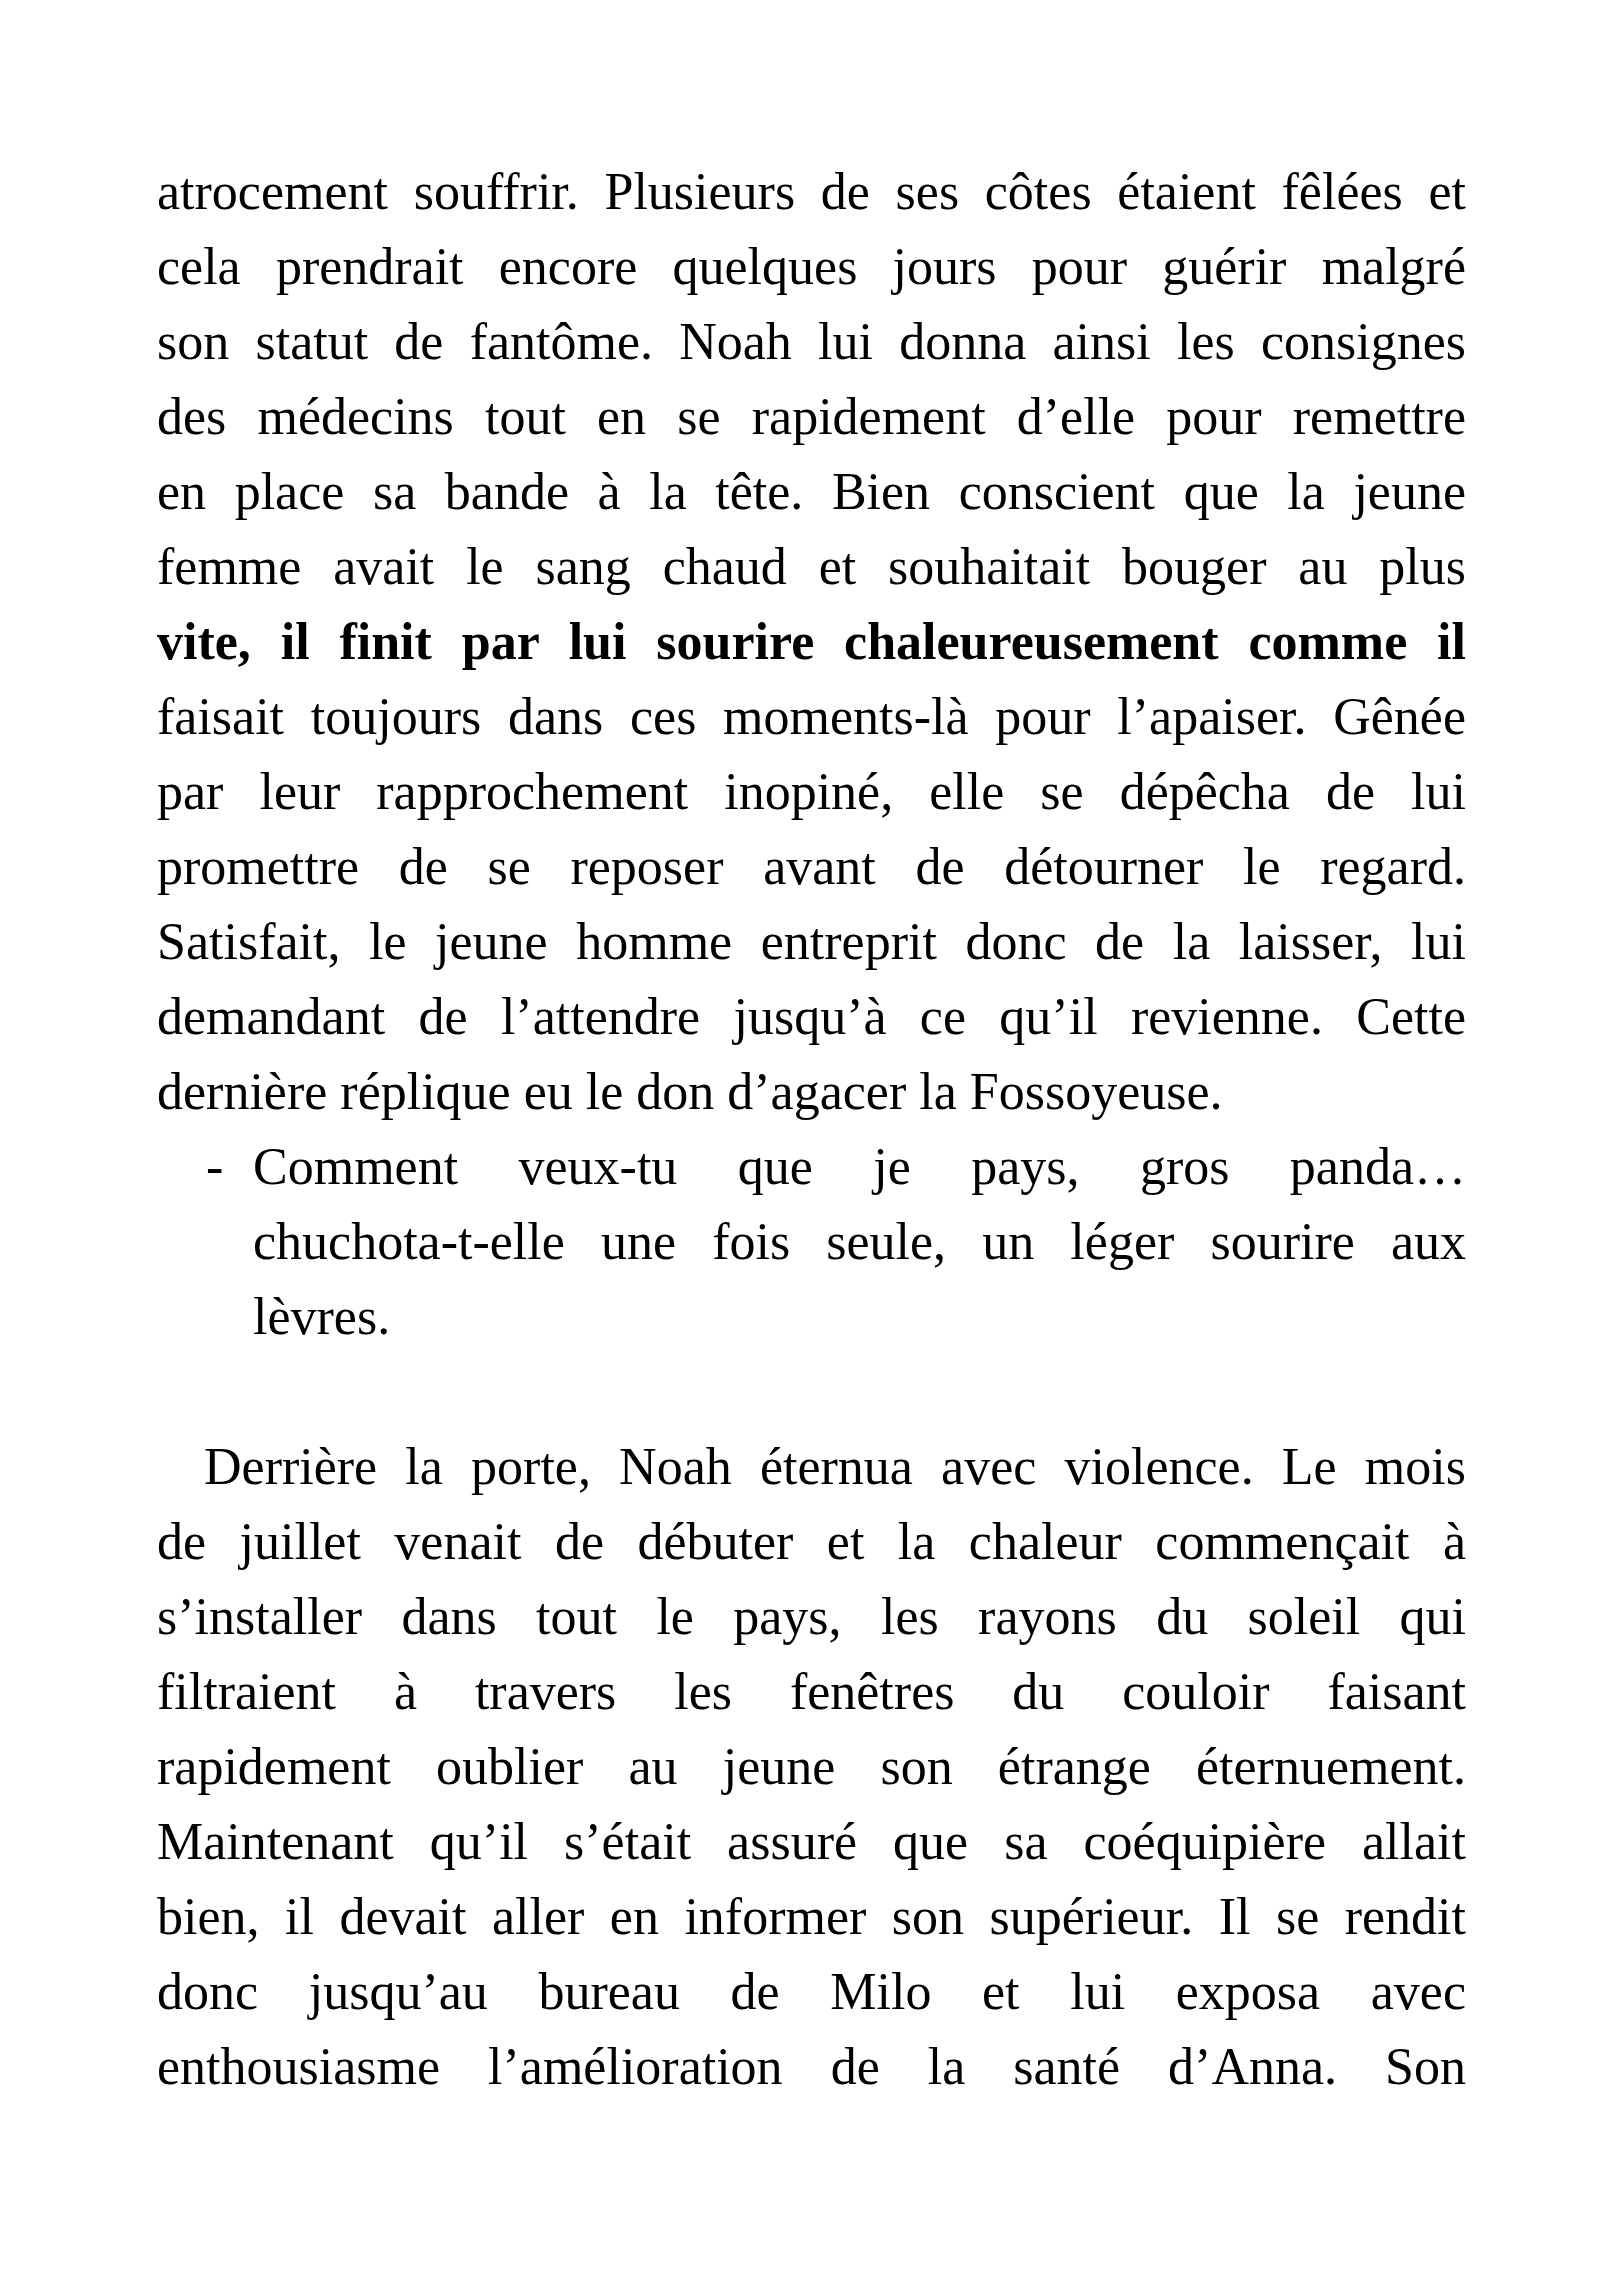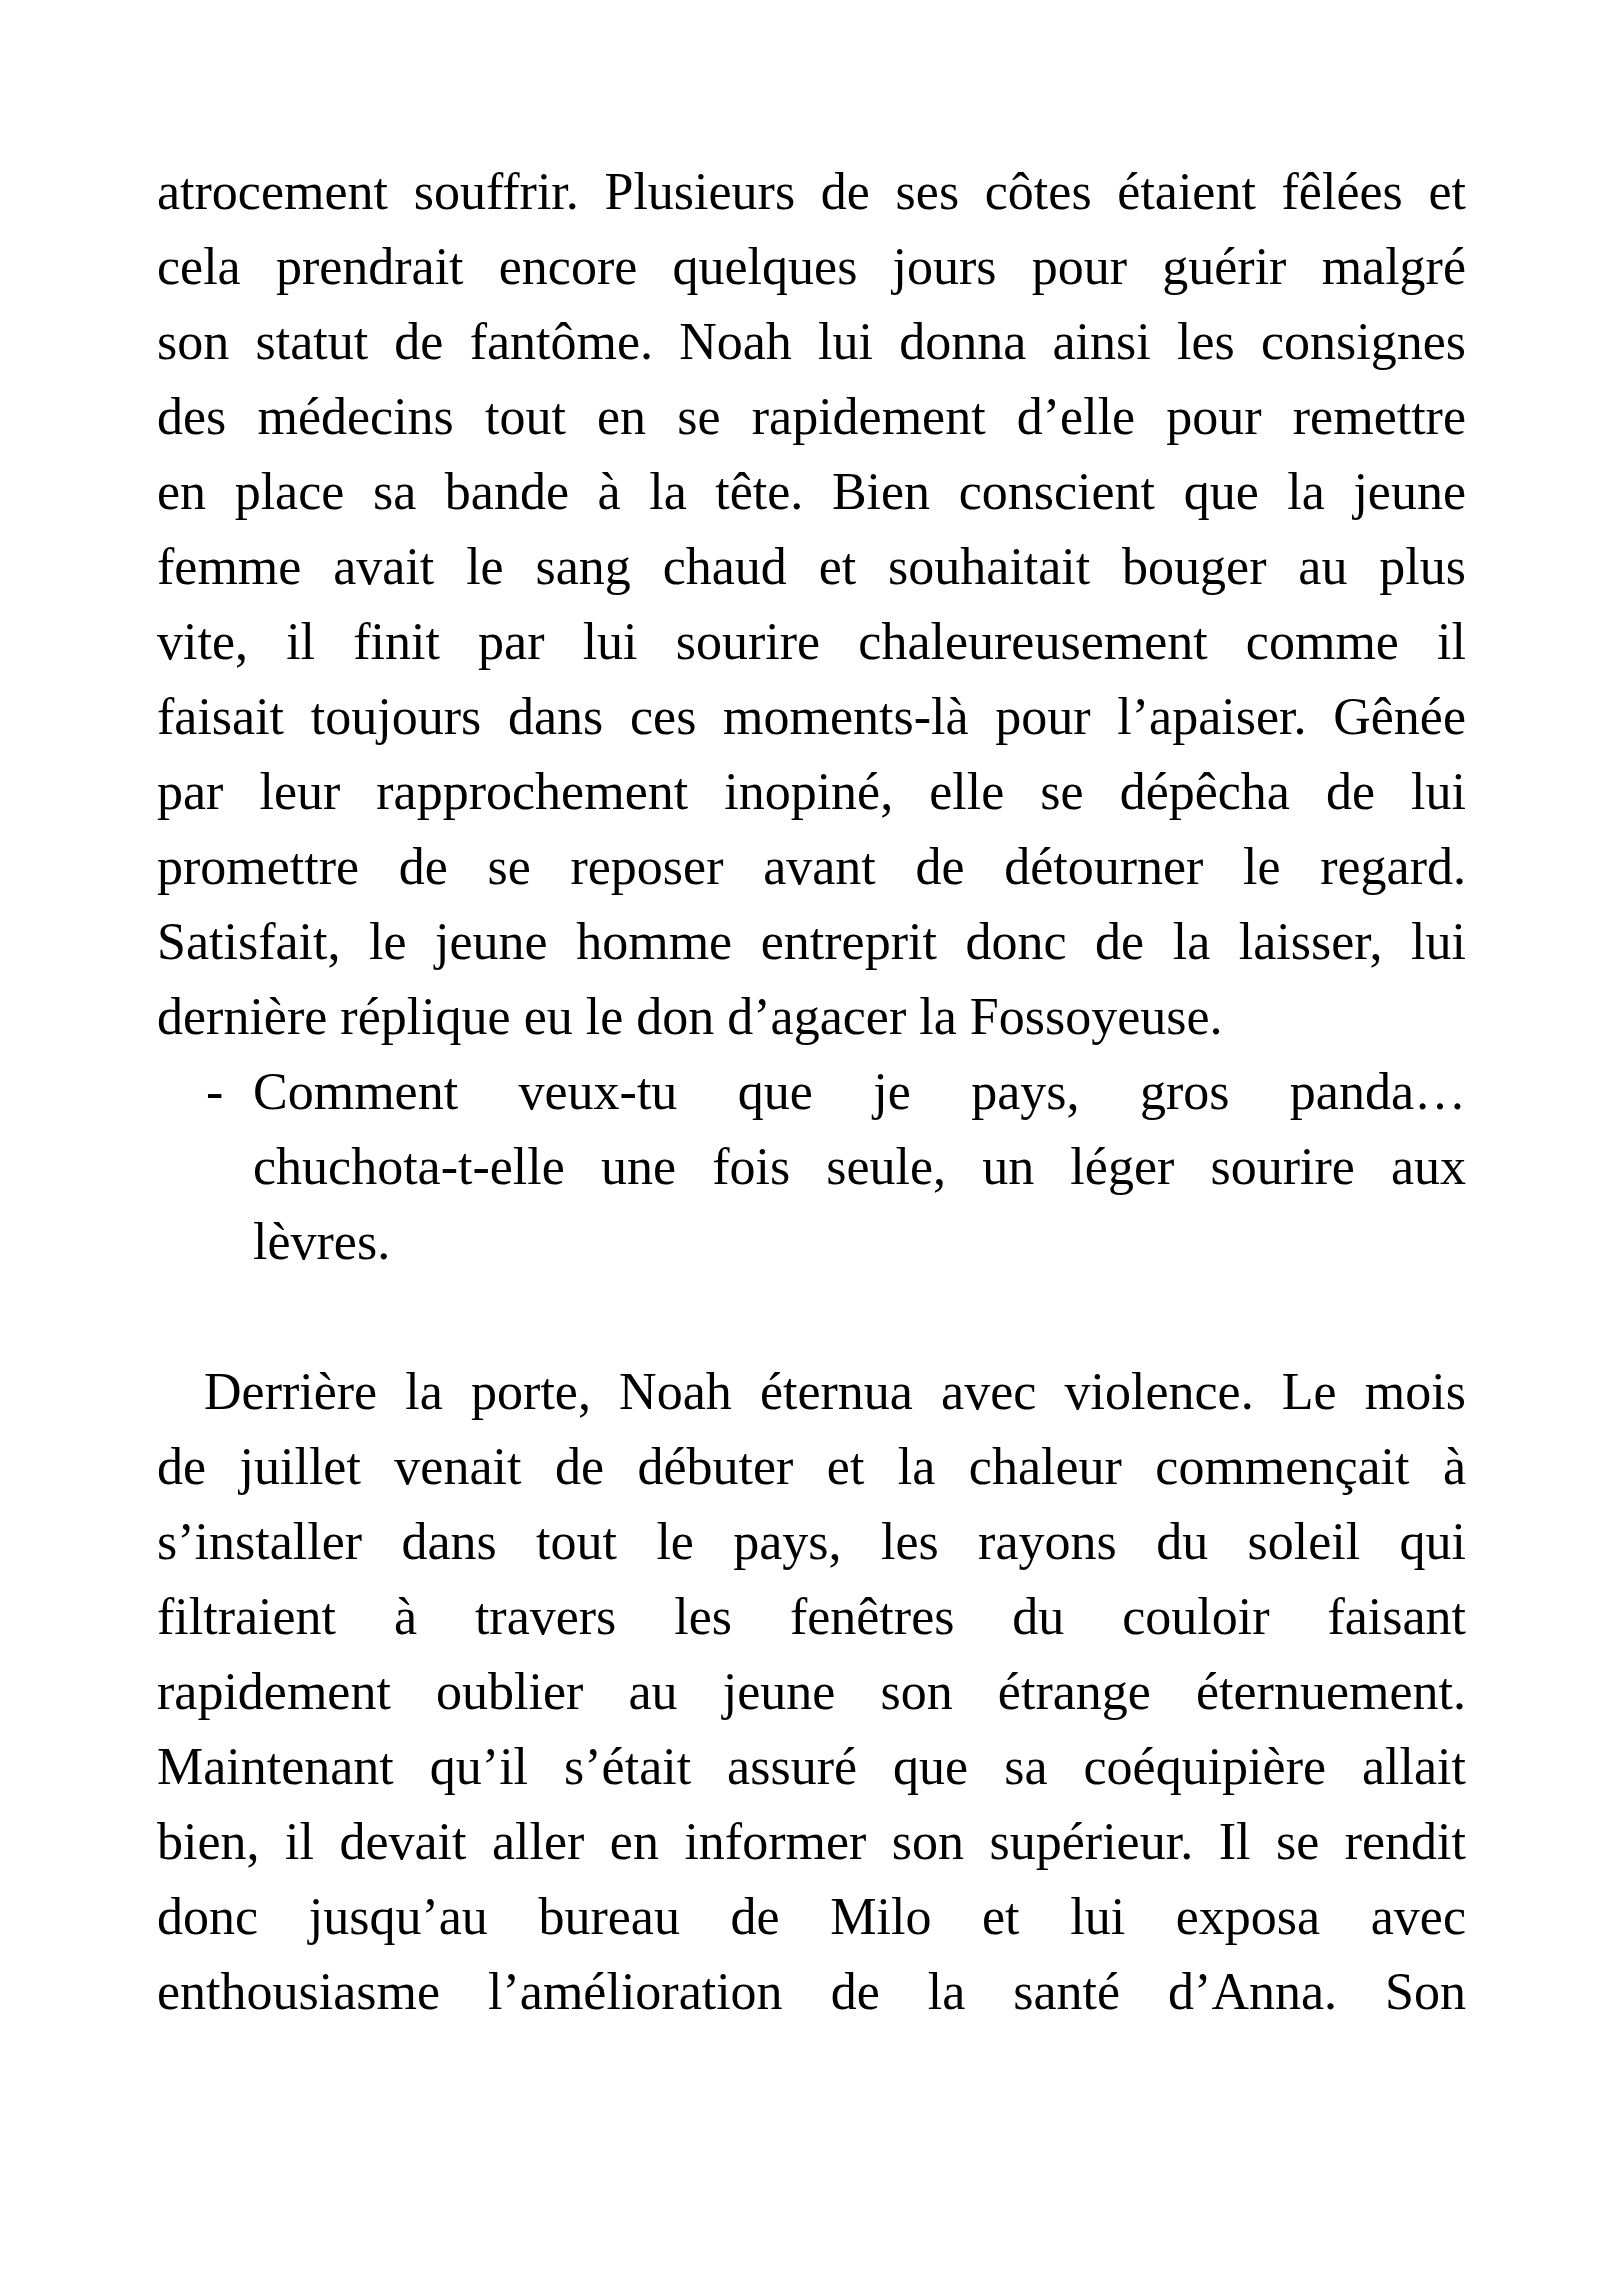--- a/index.html
+++ b/index.html
@@ -71,25 +71,26 @@
 <div class="page">
   <div class="text-block">
 
     <div>
       <span class="line" style="white-space: normal; overflow: hidden;">atrocement souffrir. Plusieurs de ses côtes étaient fêlées et</span>
       <span class="line" style="white-space: normal; overflow: hidden;">cela prendrait encore quelques jours pour guérir malgré</span>
       <span class="line" style="white-space: normal; overflow: hidden;">son statut de fantôme. Noah lui donna ainsi les consignes</span>
       <span class="line" style="white-space: normal; overflow: hidden;">des médecins tout en se rapidement d’elle pour remettre</span>
       <span class="line" style="white-space: normal; overflow: hidden;">en place sa bande à la tête. Bien conscient que la jeune</span>
       <span class="line" style="white-space: normal; overflow: hidden;">femme avait le sang chaud et souhaitait bouger au plus</span>
-      <span class="line" style="white-space: normal; overflow: hidden;">vite, il finit par lui sourire chaleureusement comme il</span>
+      <span class="line" style="white-space: normal; overflow: hidden; font-weight: bold;">vite, il finit par lui sourire chaleureusement comme il</span>
       <span class="line" style="white-space: normal; overflow: hidden;">faisait toujours dans ces moments-là pour l’apaiser. Gênée</span>
       <span class="line" style="white-space: normal; overflow: hidden;">par leur rapprochement inopiné, elle se dépêcha de lui</span>
       <span class="line" style="white-space: normal; overflow: hidden;">promettre de se reposer avant de détourner le regard.</span>
       <span class="line" style="white-space: normal; overflow: hidden;">Satisfait, le jeune homme entreprit donc de la laisser, lui</span>
+      <span class="line" style="white-space: normal; overflow: hidden;">demandant de l’attendre jusqu’à ce qu’il revienne. Cette</span>
       <span class="line last">dernière réplique eu le don d’agacer la Fossoyeuse.</span>
     </div>
 
     <div class="dialogue">
       <span class="dash">-</span>
       <span class="line" style="white-space: normal; overflow: hidden;">Comment veux-tu que je pays, gros panda…</span>
       <span class="line" style="white-space: normal; overflow: hidden;">chuchota-t-elle une fois seule, un léger sourire aux</span>
       <span class="line last">lèvres.</span>
     </div>
 

